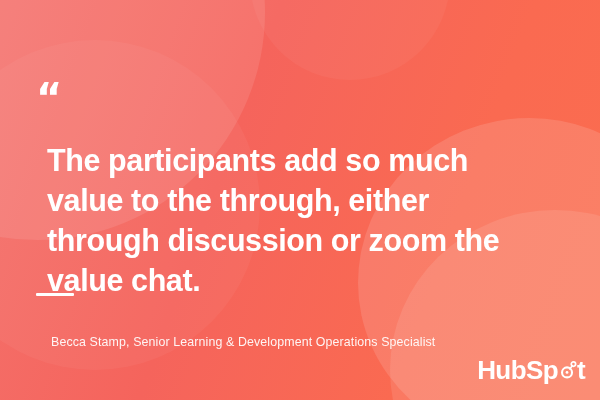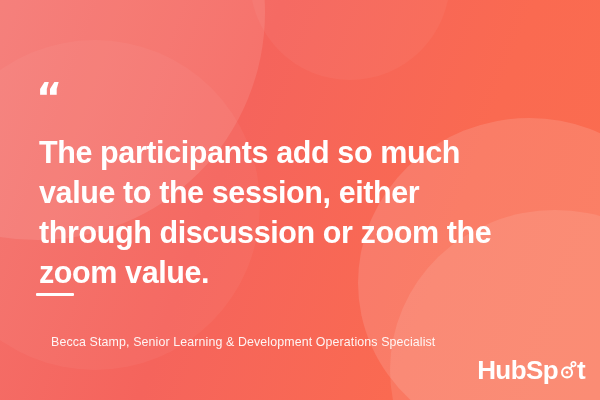--- a/index.html
+++ b/index.html
@@ -77,21 +77,21 @@
     font-weight: bold;
     line-height: 1;
     color: #ffffff;
     letter-spacing: -1px;
   }
   .quote-text {
     position: absolute;
     left: 0;
     top: 128px;
     width: 490px;
-    margin: 4px;
+    margin: 12px;
     color: #ffffff;
     font-size: 30.5px;
     font-weight: bold;
     line-height: 40px;
     letter-spacing: -0.4px;
   }
   .divider {
     position: absolute;
     left: 1px;
     top: 293px;
@@ -149,23 +149,23 @@
   <div class="blob blob-topright"></div>
   <div class="blob blob-right"></div>
   <div class="blob blob-right-lower"></div>
 
   <div class="content">
 
     <div class="quote-mark">“</div>
 
     <blockquote class="quote-text">
       <span>The participants add so much</span><br>
-      <span>value to the session, either</span><br>
+      <span>value to the through, either</span><br>
       <span>through discussion or zoom the</span><br>
-      <span>zoom value.</span>
+      <span>value chat.</span>
     </blockquote>
 
     <div class="divider"></div>
 
     <p class="attribution">Becca Stamp, Senior Learning &amp; Development Operations Specialist</p>
   </div>
 
   <div class="logo">
     <span class="logo-wordmark">
       <span>HubSp</span>

